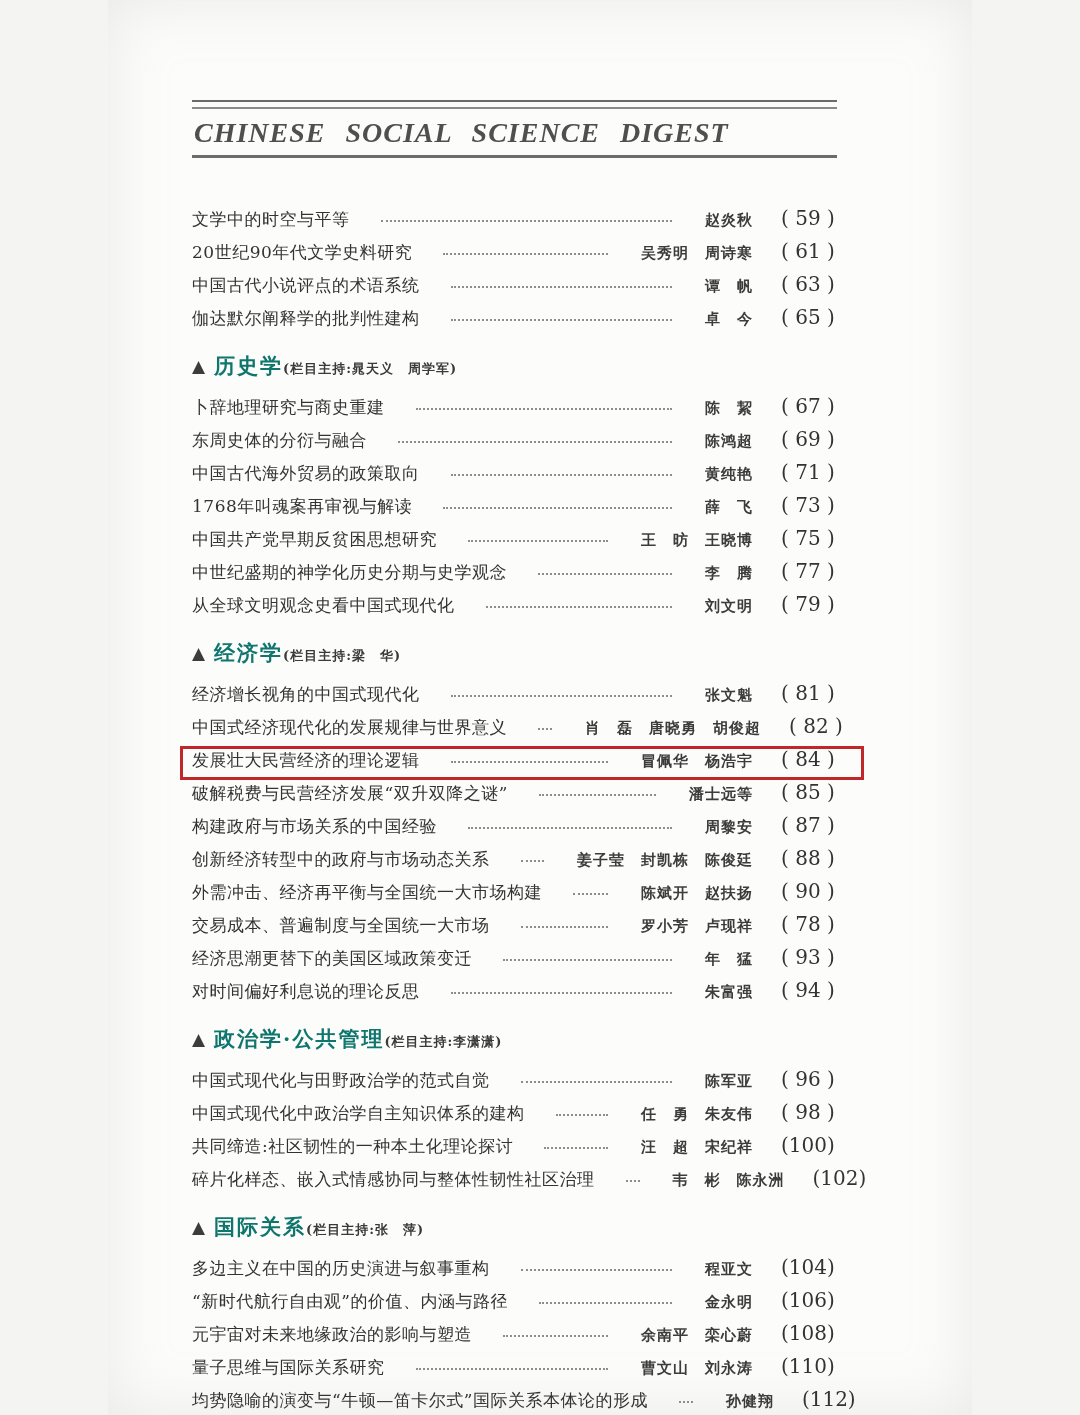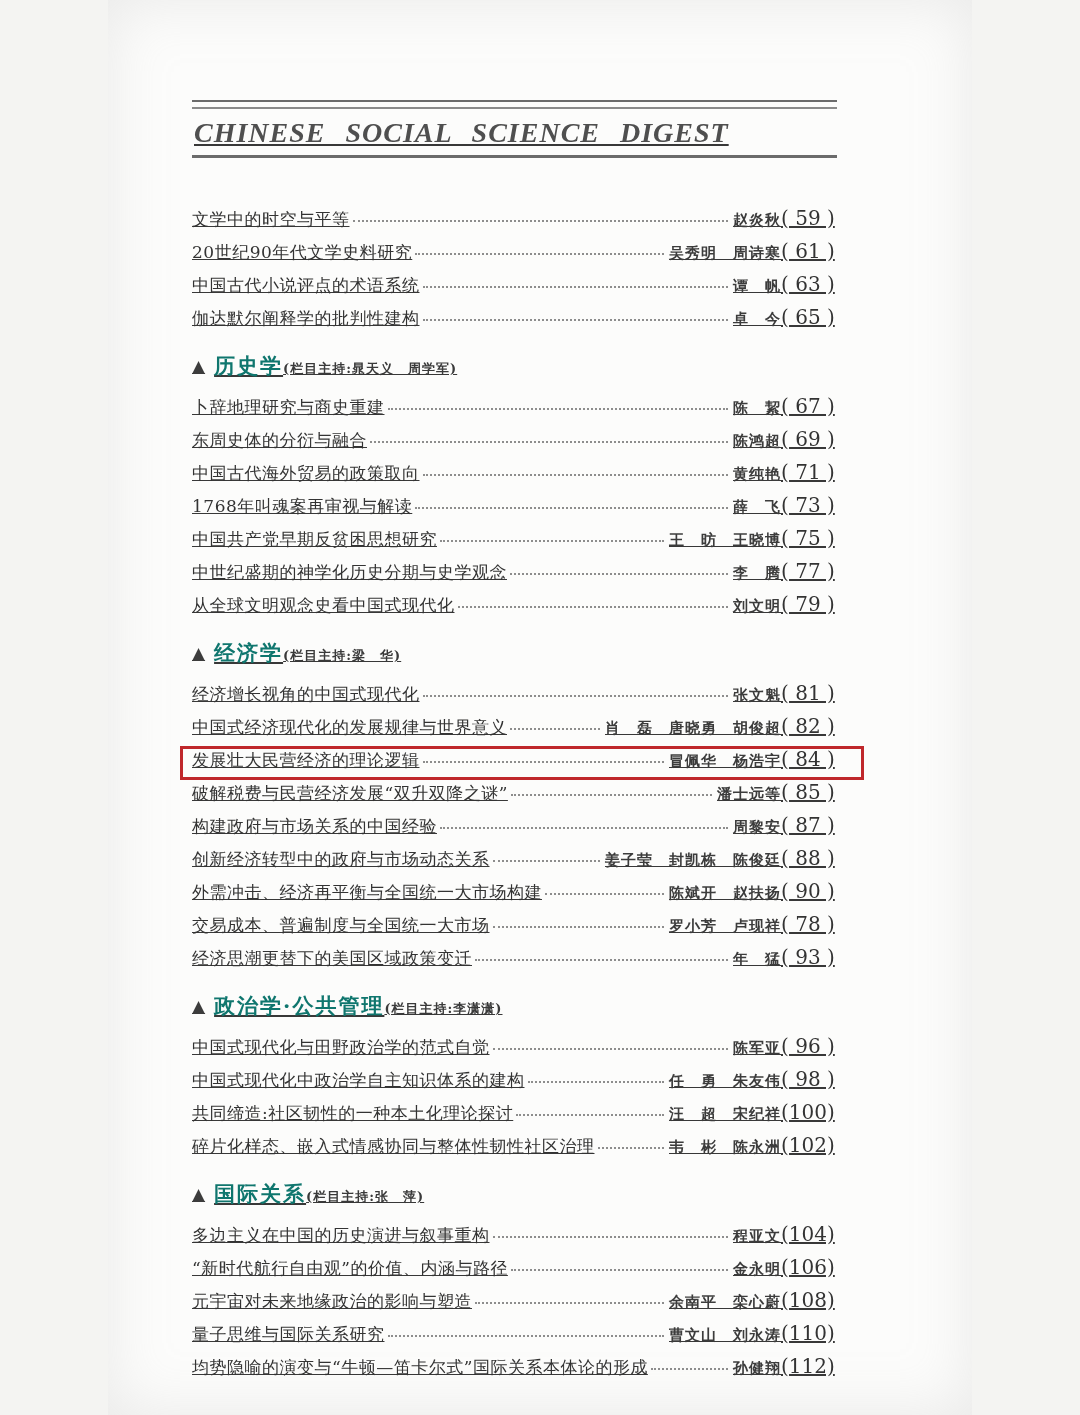--- a/index.html
+++ b/index.html
@@ -12,21 +12,20 @@
     width: 864px;
     height: 1415px;
     margin: 0 auto;
     background: #fcfcfb;
     box-shadow: inset 0 0 60px rgba(180,180,178,0.25);
     overflow: hidden;
     font-family: "DejaVu Serif", "Liberation Serif", serif;
     color: #383838;
     box-sizing: border-box;
     padding: 0 135px 0 84px;
-    text-decoration: underline;
   }
   
   .masthead { padding-top: 100px; }
   .rule-top {
     height: 5px;
     border-top: 2px solid #6b6b6b;
     border-bottom: 2px solid #8a8a8a;
   }
   .journal-title {
     margin: 8px 0 6px 2px;
@@ -67,20 +66,21 @@
     font-size: 13px;
     font-weight: bold;
     color: #3a3a3a;
     letter-spacing: 1px;
   }
   .row {
     position: relative;
     display: flex;
     align-items: baseline;
     height: 33px;
+    gap: 28px;
   }
   .row .t {
     font-size: 17px;
     letter-spacing: 0.5px;
     white-space: nowrap;
     color: #333333;
   }
   .row .leader {
     flex: 1;
     min-width: 14px;
@@ -253,20 +253,26 @@
           <span class="leader"></span>
           <span class="a">罗小芳　卢现祥</span>
           <span class="p">( 78 )</span>
         </div>
         <div class="row">
           <span class="t">经济思潮更替下的美国区域政策变迁</span>
           <span class="leader"></span>
           <span class="a">年　猛</span>
           <span class="p">( 93 )</span>
         </div>
+        <div class="row">
+          <span class="t">对时间偏好利息说的理论反思</span>
+          <span class="leader"></span>
+          <span class="a">朱富强</span>
+          <span class="p">( 94 )</span>
+        </div>
       </section>
       <section>
         <div class="sec-header">
           <span class="tri">▲</span>
           <span class="sec-name">政治学·公共管理</span>
           <span class="sec-editors">(栏目主持:李潇潇)</span>
         </div>
         <div class="row">
           <span class="t">中国式现代化与田野政治学的范式自觉</span>
           <span class="leader"></span>

